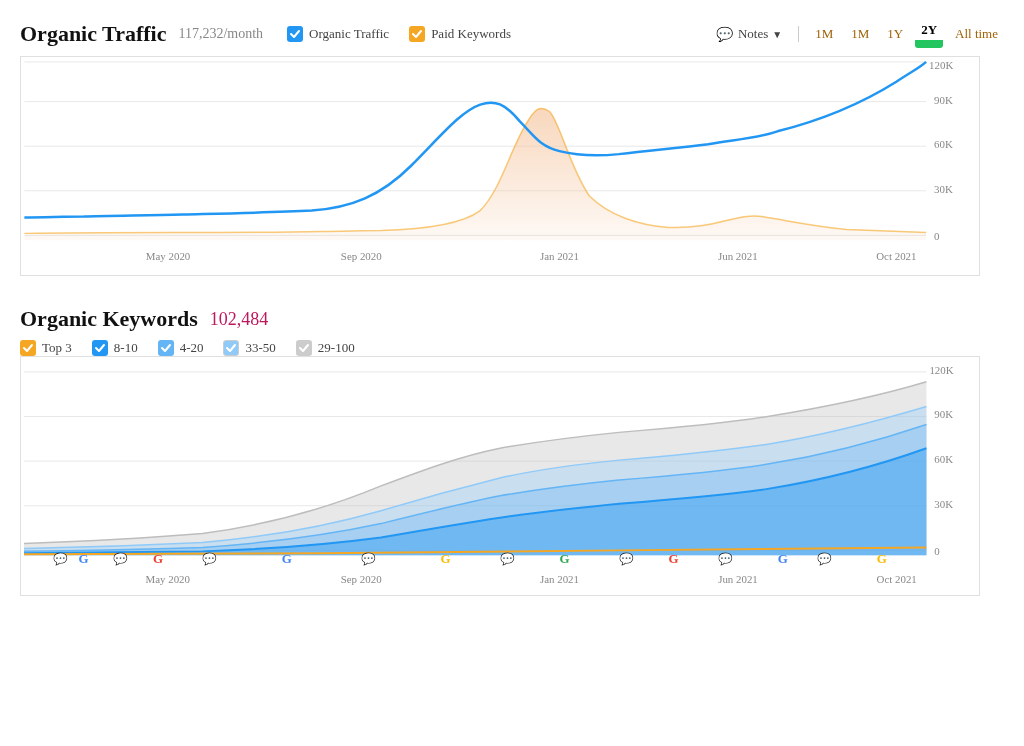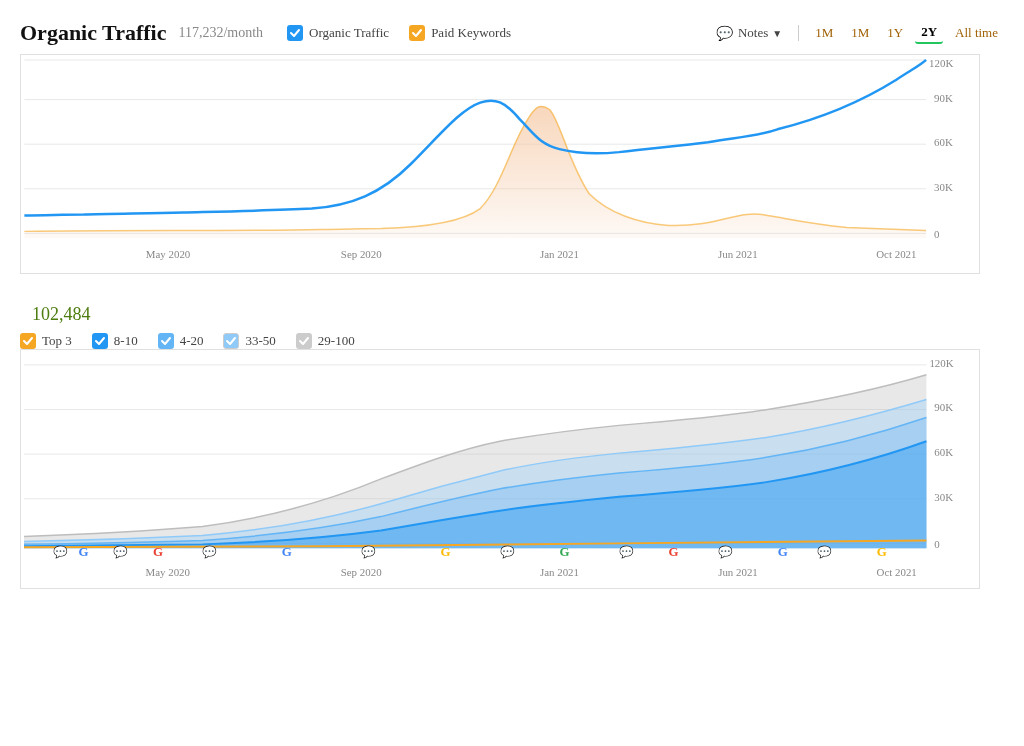--- a/index.html
+++ b/index.html
@@ -67,21 +67,21 @@
       padding: 2px 6px;
       border-radius: 3px;
       cursor: pointer;
       color: #a16207;
       font-size: 13px;
       text-decoration: none;
     }
     .period-btn.active {
       color: #000;
       font-weight: 600;
-      border-bottom: 2px solid #22c55e;
+      border-bottom: 8px solid #22c55e;
     }
     .divider-v {
       width: 1px;
       height: 16px;
       background: #ccc;
       margin: 0 4px;
     }
     .header-row {
       display: flex;
       align-items: center;
@@ -187,21 +187,22 @@
       <text x="340" y="205" font-size="11" fill="#888" text-anchor="middle">Sep 2020</text>
       <text x="540" y="205" font-size="11" fill="#888" text-anchor="middle">Jan 2021</text>
       <text x="720" y="205" font-size="11" fill="#888" text-anchor="middle">Jun 2021</text>
       <text x="880" y="205" font-size="11" fill="#888" text-anchor="middle">Oct 2021</text>
     </svg>
   </div>
 </div>
 
 <div class="section">
   <div class="header-row">
-    <span style="margin-left:12px; font-size:18px; color:#4d7c0f;">102,484</span>
+    <span class="section-title">Organic Keywords</span>
+    <span style="margin-left:12px; font-size:18px; color:#be185d;">102,484</span>
   </div>
 
   <div class="legend-row">
     <div class="legend-item">
       <div class="legend-checkbox" style="background:#F5A623;">
         <svg viewBox="0 0 12 12" fill="none">
             <polyline points="2,6 5,9 10,3" stroke="white" stroke-width="2" stroke-linecap="round" stroke-linejoin="round"></polyline>
           </svg>
       </div>
       <span>Top 3</span>

